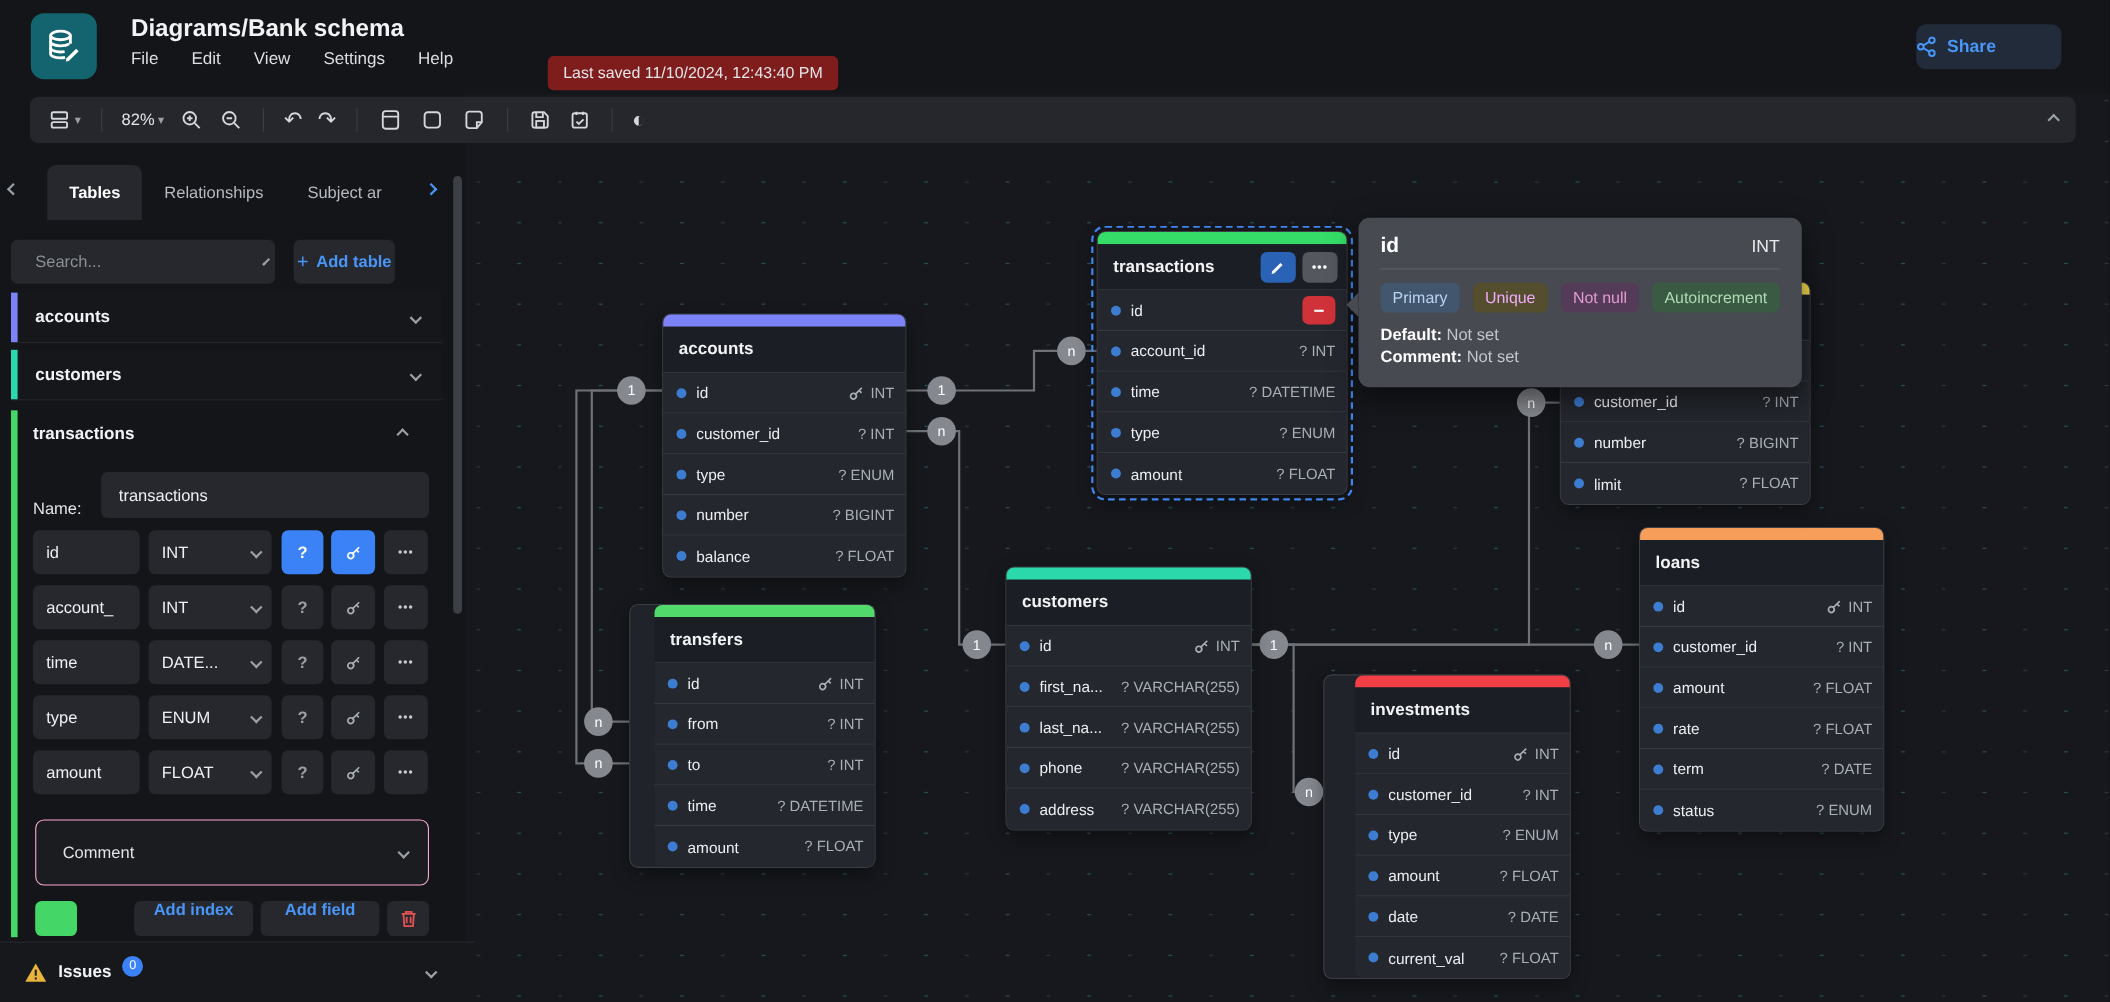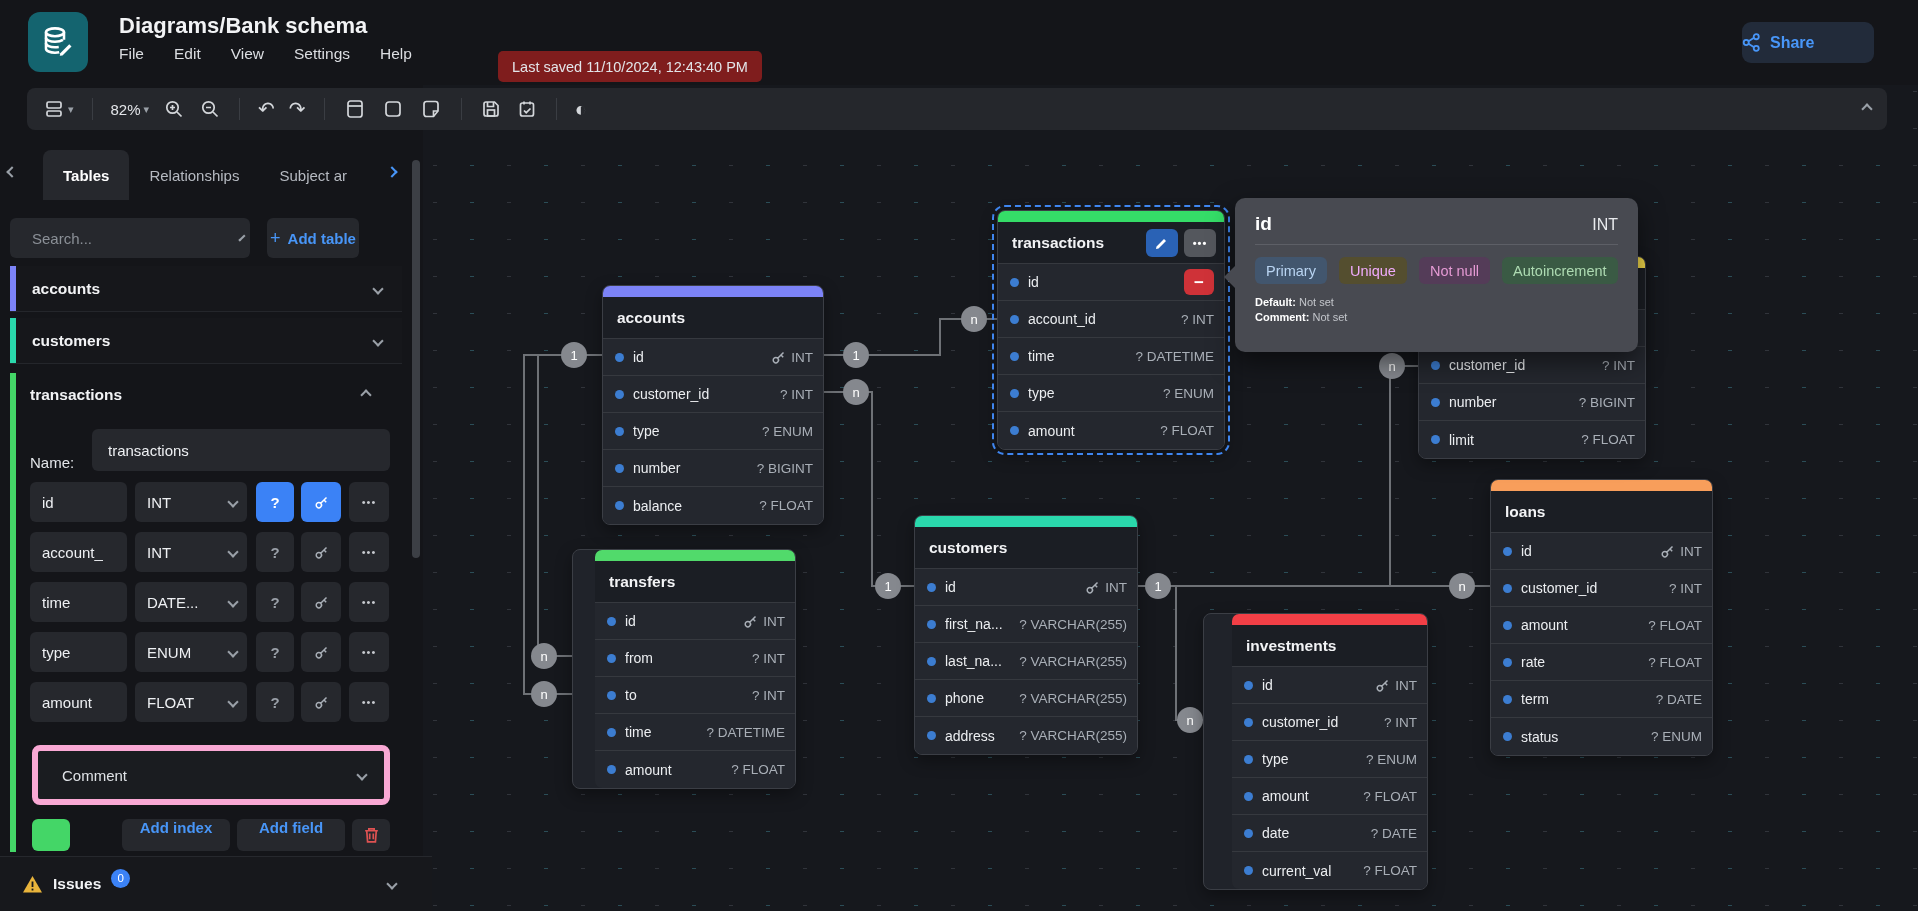--- a/index.html
+++ b/index.html
@@ -56,21 +56,21 @@
 
   
   #tooltip{left:1235px;top:198px;width:403px;height:154px;background:#484a51;border-radius:10px;z-index:6;box-shadow:0 10px 26px rgba(0,0,0,.5);padding:15px 20px 0 20px;}
   #tooltip .tail{position:absolute;left:-11px;top:68px;width:0;height:0;border-top:11px solid transparent;border-bottom:11px solid transparent;border-right:11px solid #484a51;}
   #ttl-row{display:flex;align-items:baseline;}
   #tt-field{font-size:19px;font-weight:700;color:#fff;flex:1;}
   #tt-type{font-size:16px;color:#e8eaed;}
   #tt-div{height:1px;background:#5d5f66;margin:9px 0 12px 0;}
   #tt-badges{display:flex;gap:12px;}
   .badge{height:27px;border-radius:6px;padding:0 11px;display:flex;align-items:center;font-size:14.5px;}
-  .tt-line{margin-top:12px;font-size:11px;color:#c3c6cb;}
+  .tt-line{margin-top:12px;font-size:15px;color:#c3c6cb;}
   .tt-line b{color:#fff;}
   .tt-line + .tt-line{margin-top:3px;}
 
   
   #tabsrow{left:0;top:150px;width:410px;height:50px;display:flex;align-items:stretch;}
   #tabs-left-chev{left:8px;top:168px;}
   #tabs-right-chev{left:388px;top:168px;}
   .tab{display:flex;align-items:center;justify-content:center;padding:0 20px;font-size:15px;color:#b6bac1;white-space:nowrap;}
   .tab.active{background:#26282d;border-radius:8px 8px 0 0;color:#fff;font-weight:700;margin-left:43px;}
   #searchbox{left:10px;top:218px;width:240px;height:40px;background:#26282d;border-radius:6px;display:flex;align-items:center;padding:0 12px;gap:10px;}
@@ -89,21 +89,21 @@
   #namerow .nlabel{font-size:15px;color:#e3e5e9;width:62px;}
   #nameinput{flex:1;height:42px;background:#26282d;border:none;border-radius:6px;outline:none;color:#eef0f3;font-size:15px;padding:0 16px;}
   .frow{position:absolute;left:30px;height:40px;display:flex;}
   .fbox{background:#26282d;border-radius:6px;height:40px;display:flex;align-items:center;}
   .fb-name{width:97px;padding:0 12px;font-size:15px;color:#eef0f3;position:absolute;left:0;}
   .fb-type{width:112px;padding:0 10px 0 12px;font-size:15px;color:#eef0f3;position:absolute;left:105px;justify-content:space-between;}
   .fb-q{width:38px;position:absolute;left:226px;justify-content:center;font-size:15px;font-weight:700;color:#9aa0a8;}
   .fb-k{width:40px;position:absolute;left:271px;justify-content:center;}
   .fb-m{width:40px;position:absolute;left:319px;justify-content:center;color:#c6c9ce;font-size:11px;letter-spacing:1px;}
   .fb-q.on,.fb-k.on{background:#3b82f6;color:#fff;}
-  #commentbox{left:32px;top:745px;width:358px;height:60px;border:6px solid #f9a8d4;background:#1a1c20;border-radius:8px;display:flex;align-items:center;padding:0 18px 0 24px;}
+  #commentbox{left:32px;top:745px;width:358px;height:60px;border:1px solid #f9a8d4;background:#1a1c20;border-radius:8px;display:flex;align-items:center;padding:0 18px 0 24px;}
   #commentbox .lbl{font-size:15px;color:#dfe2e6;flex:1;}
   #swatch{left:32px;top:819px;width:38px;height:32px;border-radius:6px;}
   .sb-btn{position:absolute;top:819px;width:108px;height:32px;background:#26282d;border-radius:6px;display:flex;align-items:flex-start;justify-content:center;color:#4896f8;font-size:15px;font-weight:600;}
   #trashbtn{left:352px;top:819px;width:38px;height:32px;background:#26282d;border-radius:6px;display:flex;align-items:center;justify-content:center;}
   #sbthumb{left:412px;top:160px;width:8px;height:398px;background:#3c3f45;border-radius:4px;}
 
   
   #issuesbar{left:0;top:856px;width:432px;height:55px;background:#17181c;border-top:1px solid #26282d;display:flex;align-items:center;padding:0 22px;gap:10px;z-index:4;}
   #issuesbar .lbl{font-size:15.5px;font-weight:600;color:#f2f3f5;}
   #issuesbadge{width:19px;height:19px;border-radius:50%;background:#3b82f6;color:#fff;font-size:11.5px;display:flex;align-items:center;justify-content:center;margin-top:-12px;}

